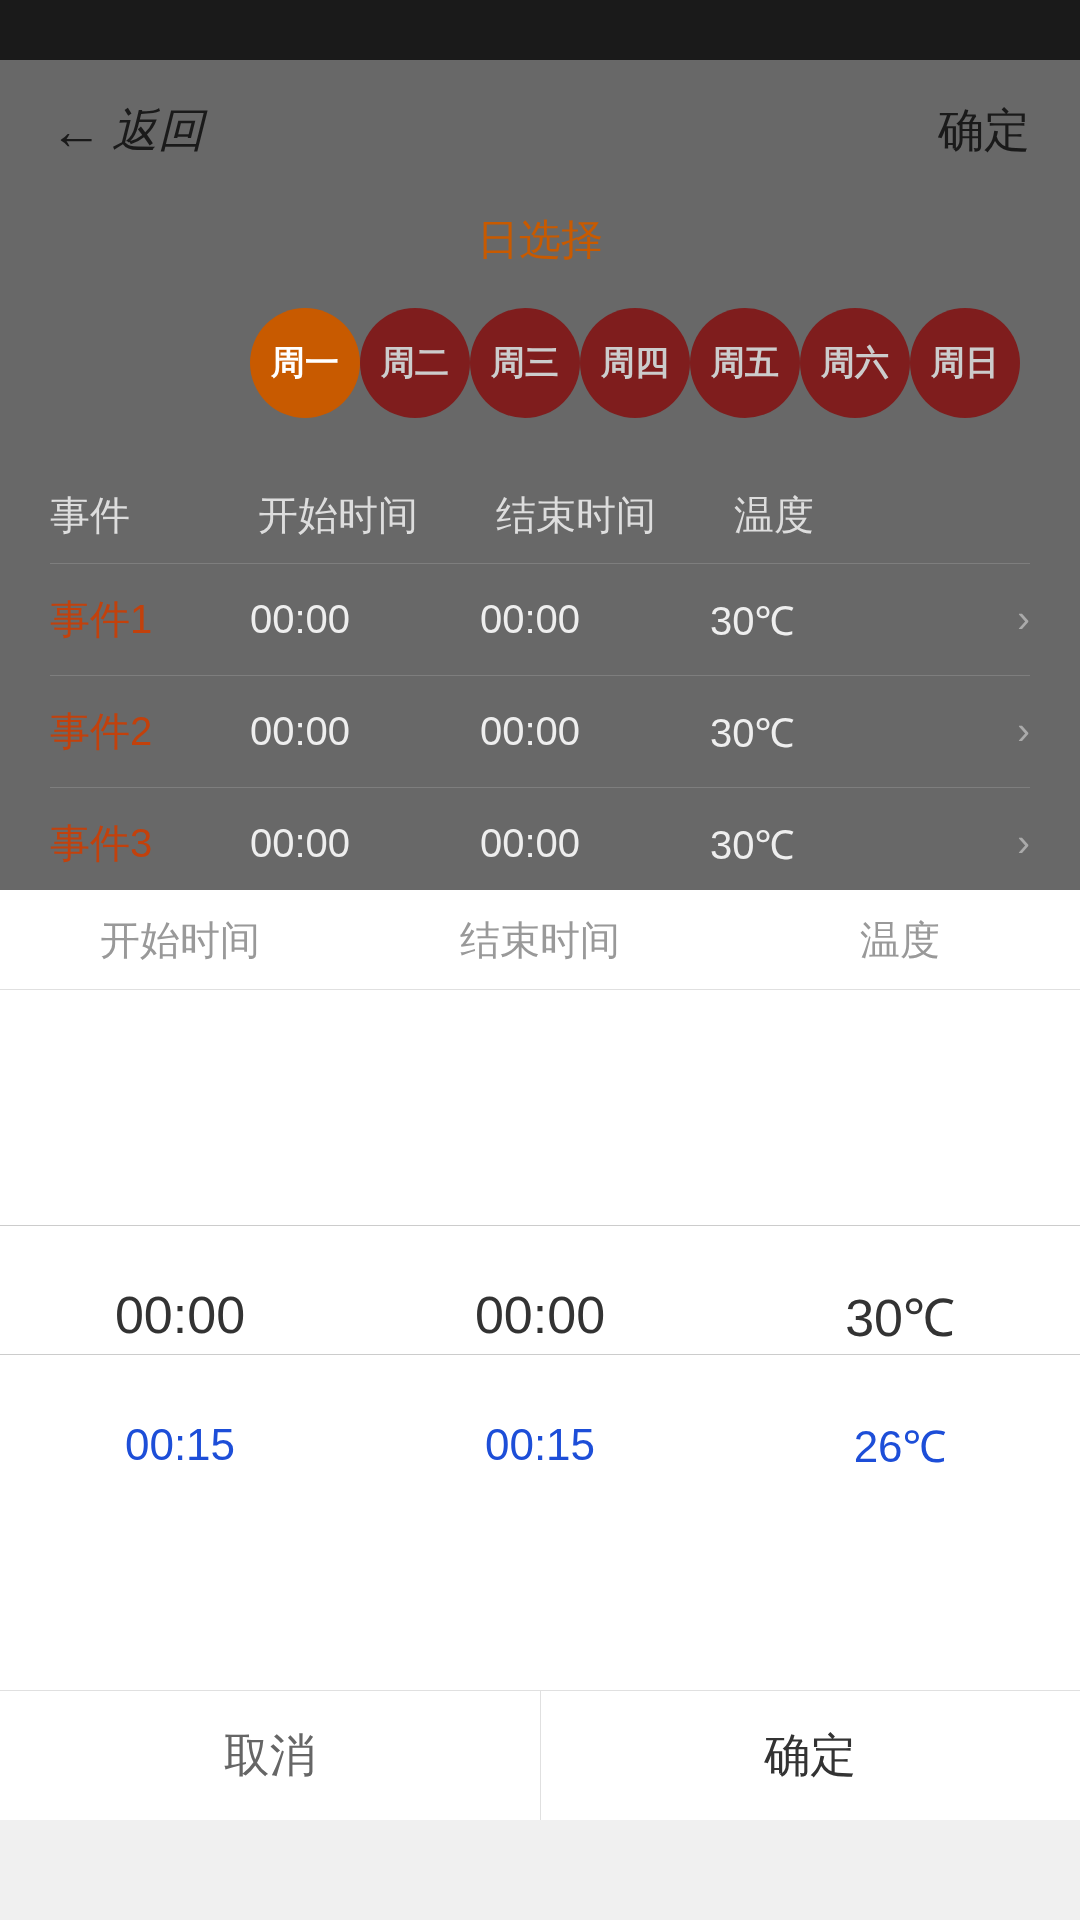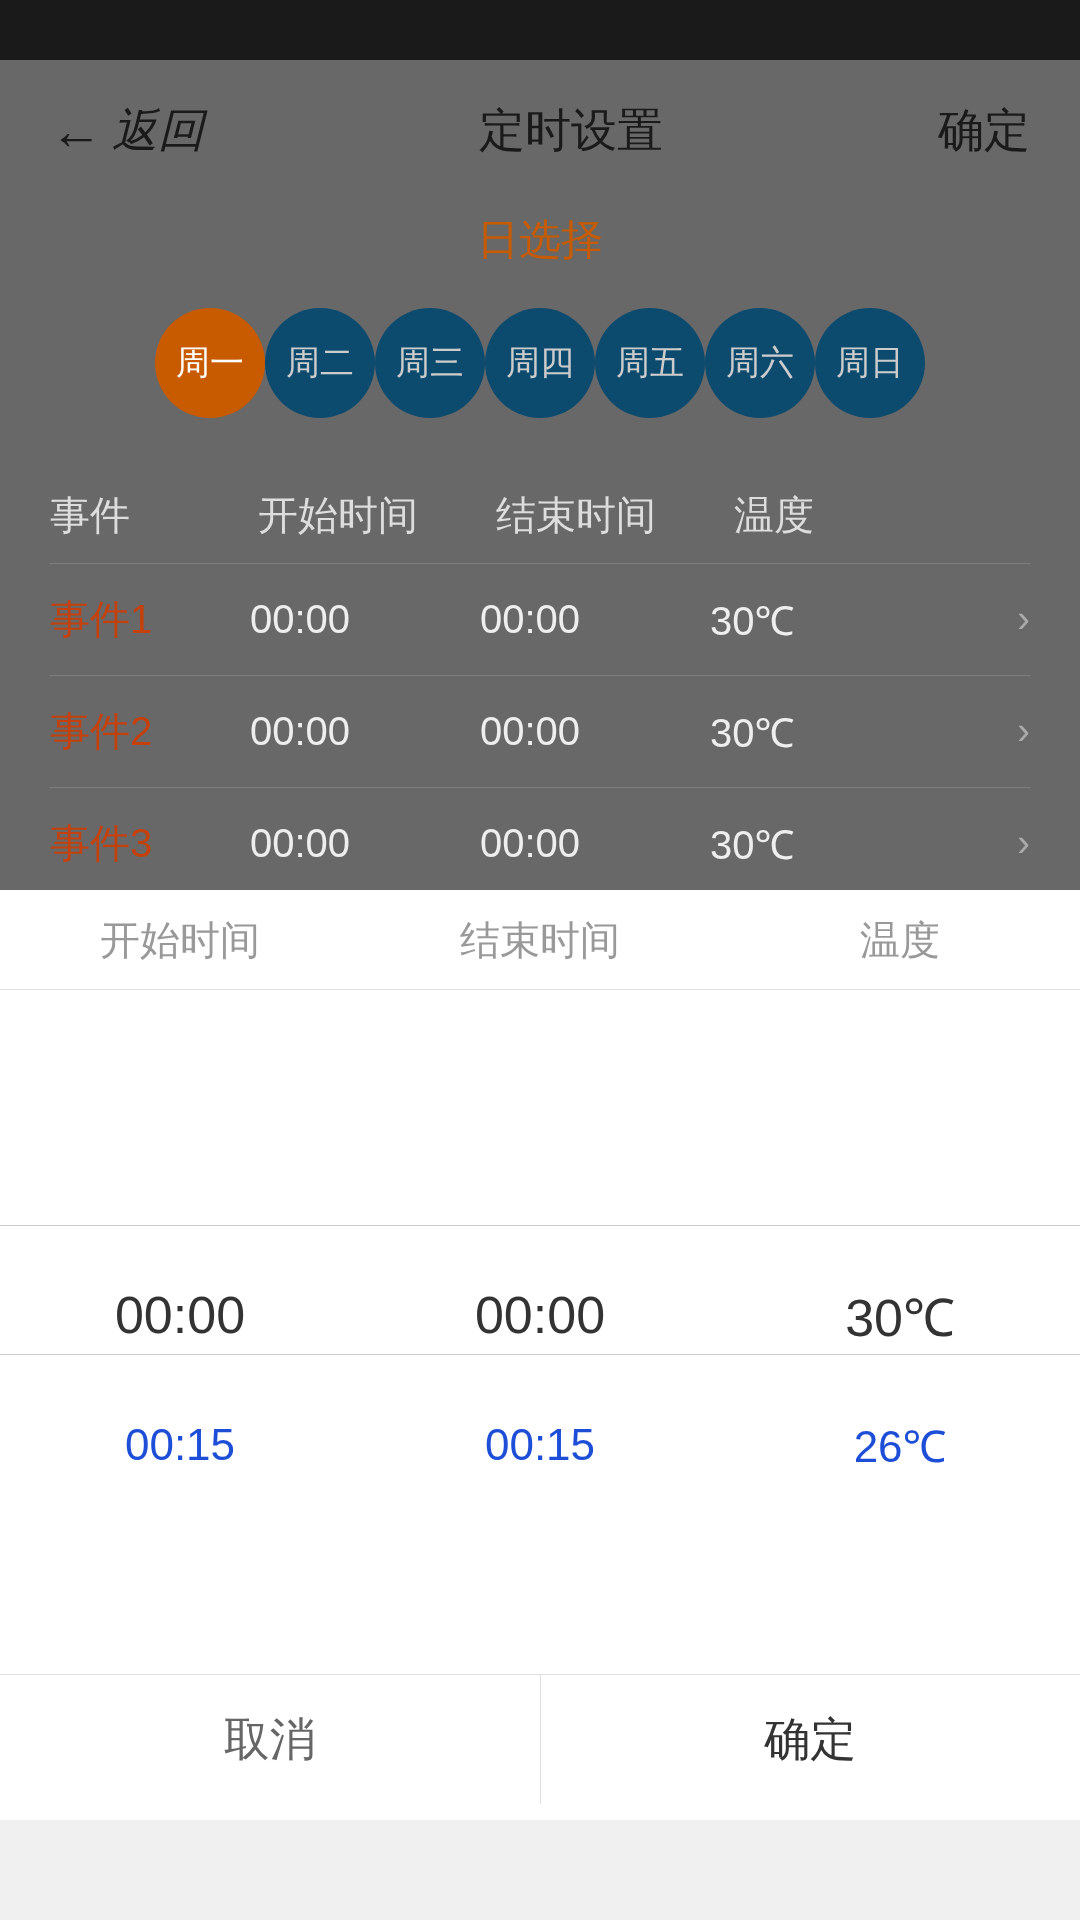--- a/index.html
+++ b/index.html
@@ -79,30 +79,31 @@
 
     .day-section-title {
       text-align: center;
       font-size: 42px;
       color: #c85a00;
       margin-bottom: 40px;
     }
 
     .day-circles {
       display: flex;
-      justify-content: center;
+      justify-content: flex-end;
       align-items: center;
       padding: 0 10px;
+      font-weight: bold;
     }
 
     .day-circle {
       width: 110px;
       height: 110px;
       border-radius: 50%;
-      background: #0c4a6e;
+      background: #7f1d1d;
       display: flex;
       align-items: center;
       justify-content: center;
       font-size: 34px;
       color: #ccc;
       cursor: pointer;
       border: none;
     }
 
     .day-circle.active {
@@ -209,21 +210,21 @@
       color: #1d4ed8;
       font-size: 44px;
     }
 
     
     .picker-actions {
       display: flex;
       height: 130px;
       border-top: 1px solid #e0e0e0;
       position: absolute;
-      bottom: 16px;
+      bottom: 0;
       left: 0;
       width: 100%;
       justify-content: center;
     }
 
     .picker-cancel {
       flex: 1;
       display: flex;
       align-items: center;
       justify-content: center;
@@ -260,21 +261,20 @@
 
 <div class="status-bar"></div>
 
 <div class="main-content">
 
   <div class="header">
     <div class="header-back">
       <span class="header-back-arrow">←</span>
       <span class="header-back-text">返回</span>
     </div>
-    <span class="header-title">定时设置</span>
     <span class="header-confirm">确定</span>
   </div>
 
   <div class="day-section">
     <div class="day-section-title">日选择</div>
     <div class="day-circles">
       <div class="day-circle active">
         <span>周一</span>
       </div>
       <div class="day-circle">

